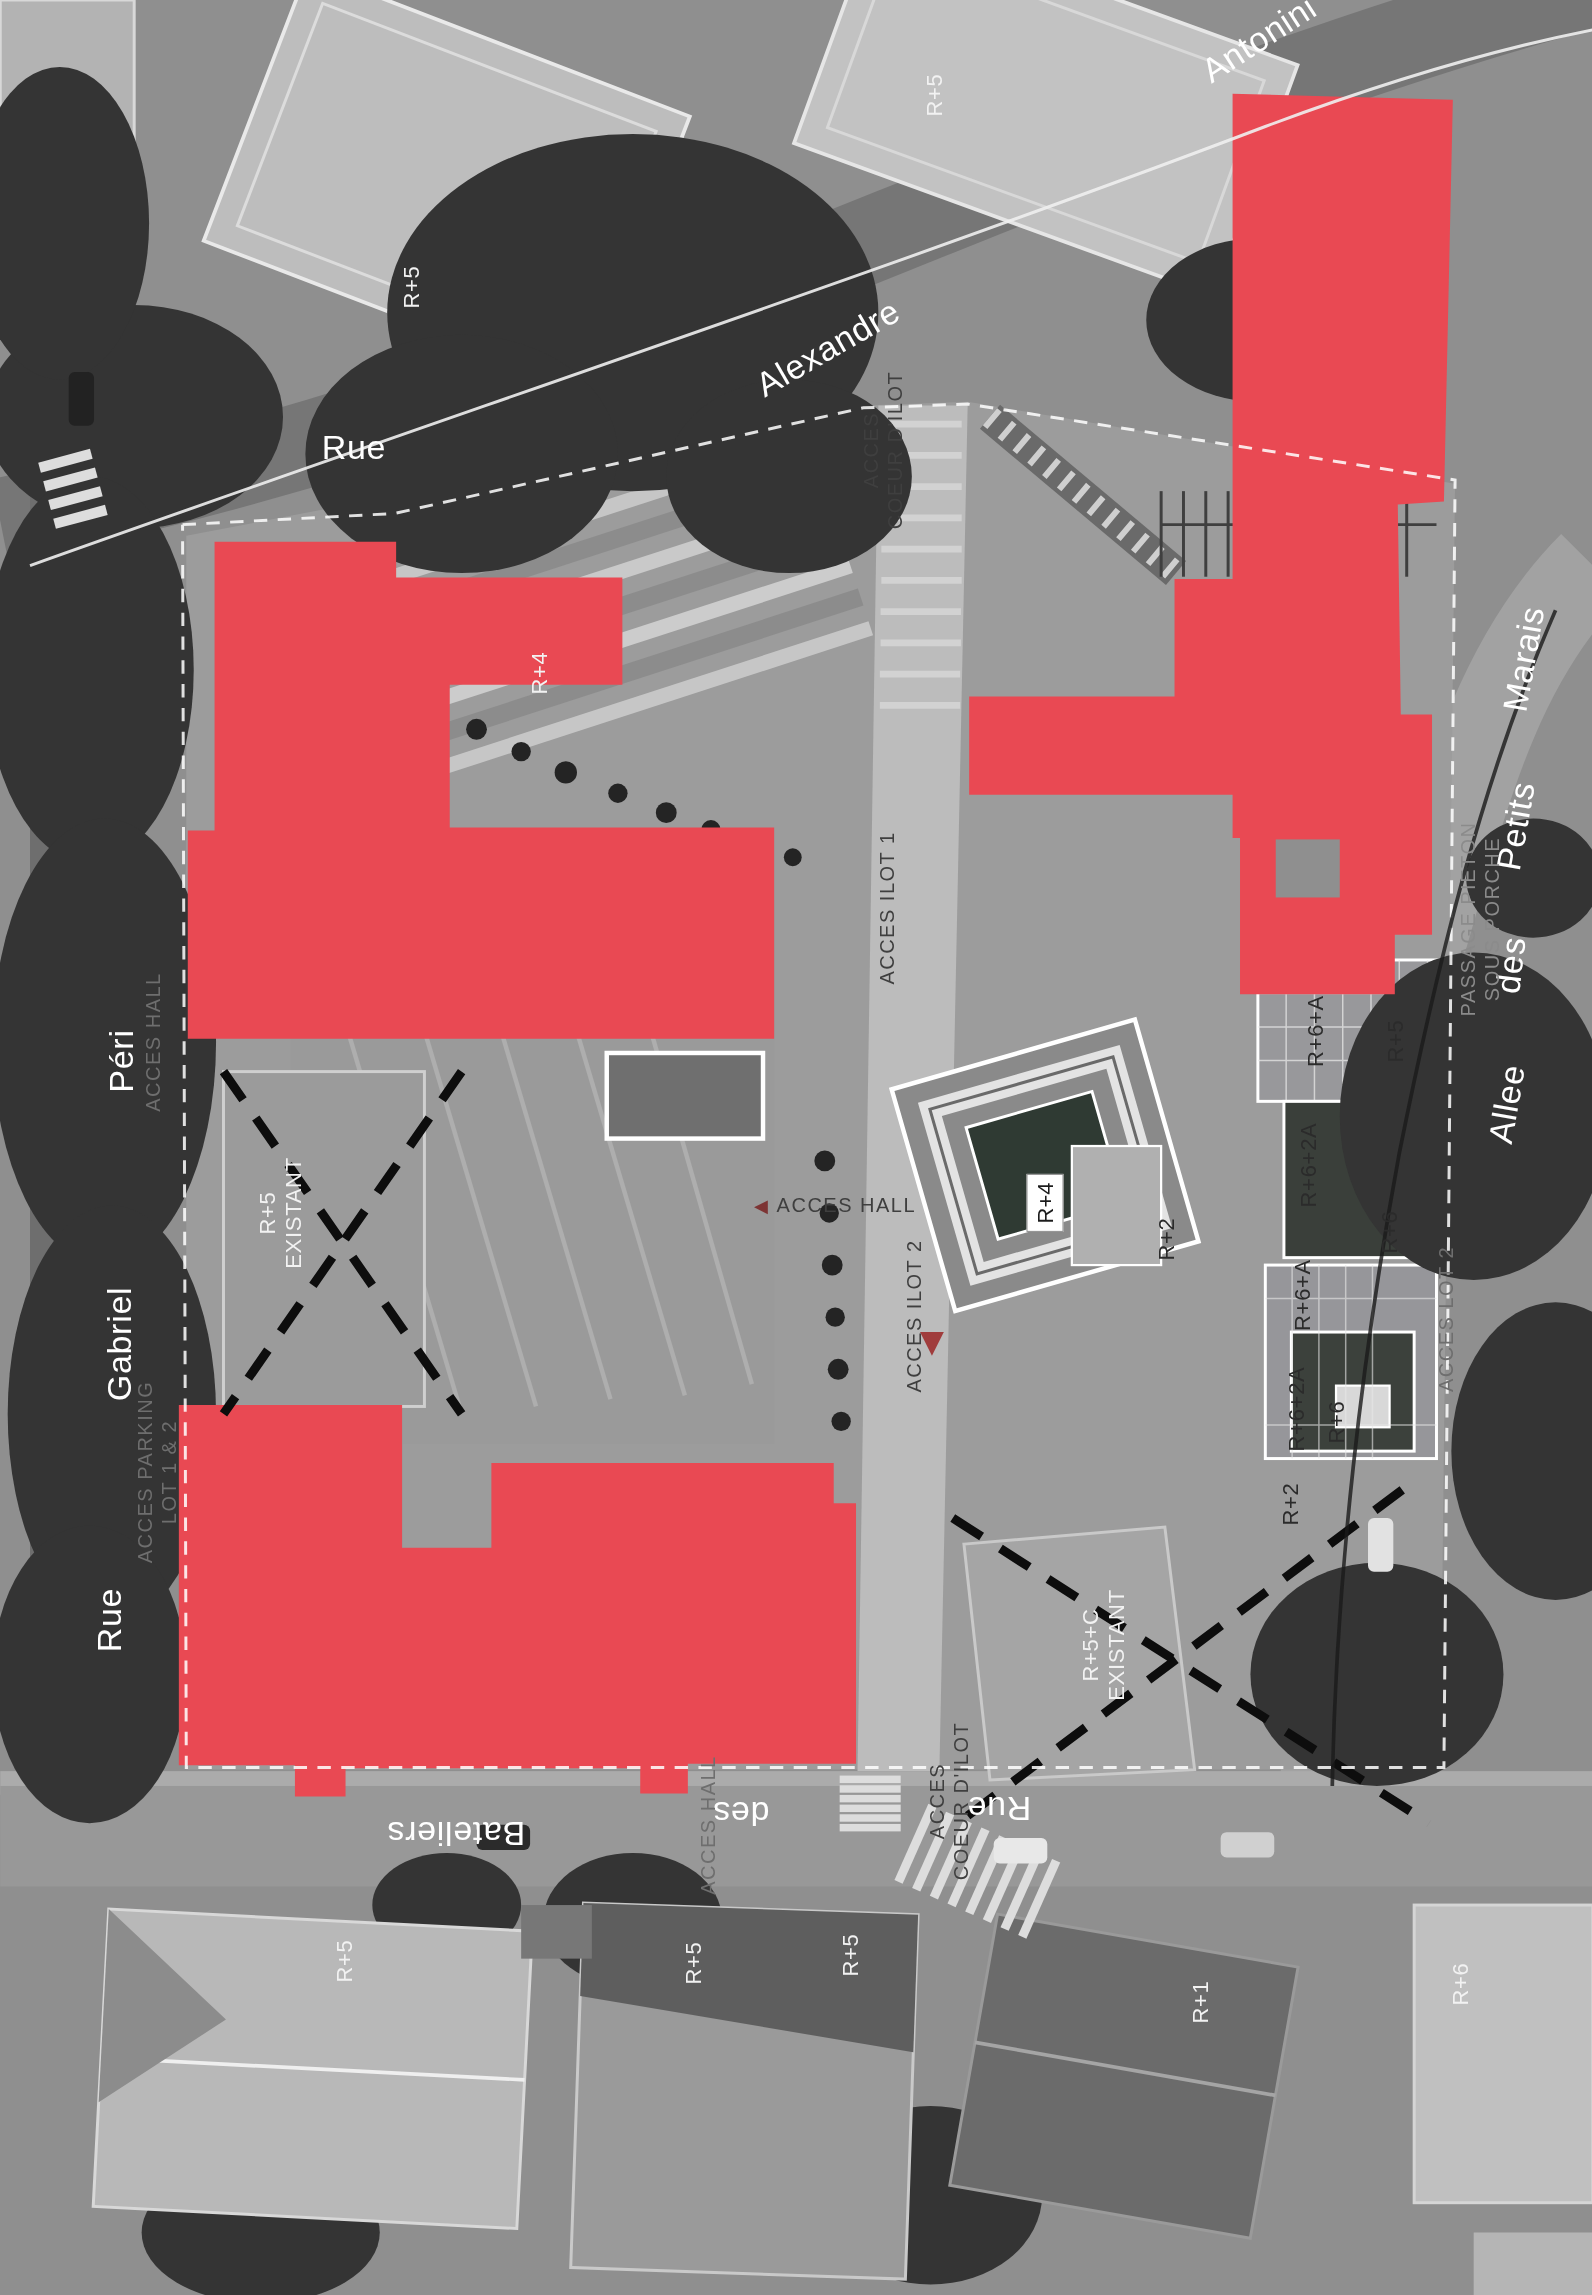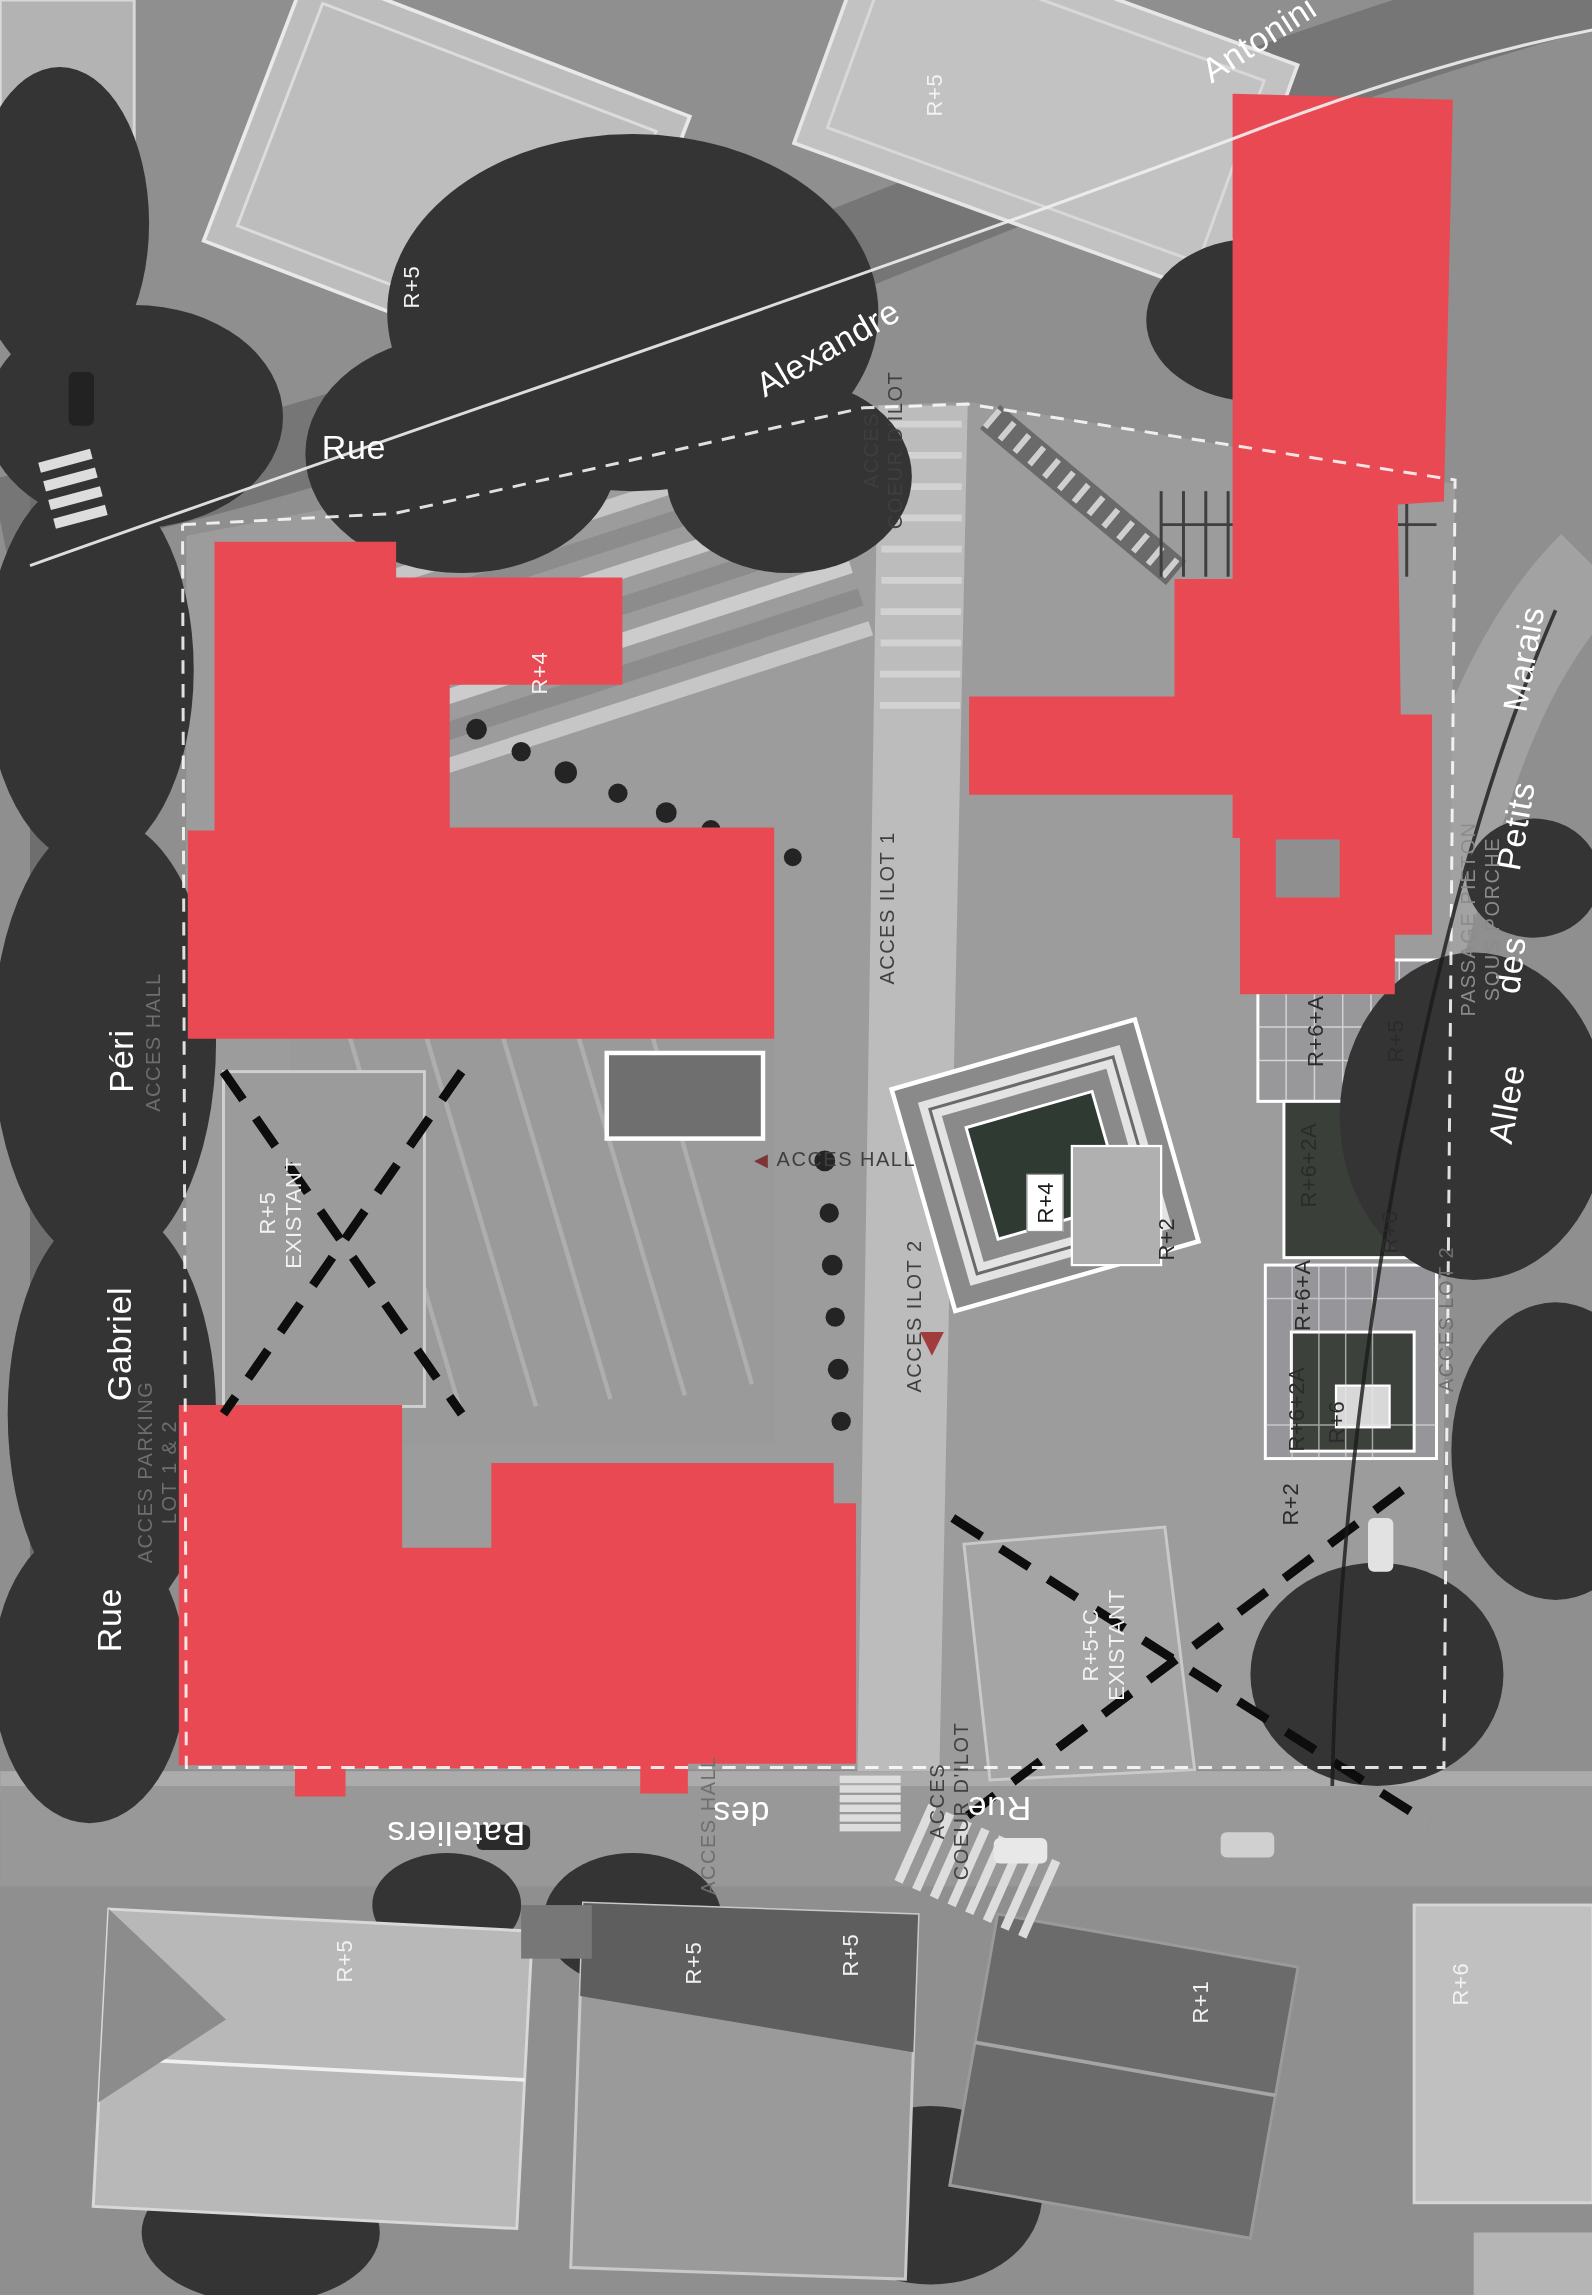--- a/index.html
+++ b/index.html
@@ -296,21 +296,21 @@
 <div class="lbl htd" style="left:1167px;top:1239px;transform:translate(-50%,-50%) rotate(-90deg)">R+2</div>
 <div class="lbl htd" style="left:1316px;top:1031px;transform:translate(-50%,-50%) rotate(-90deg)">R+6+A</div>
 <div class="lbl htd" style="left:1396px;top:1041px;transform:translate(-50%,-50%) rotate(-90deg)">R+5</div>
 <div class="lbl htd" style="left:1309px;top:1165px;transform:translate(-50%,-50%) rotate(-90deg)">R+6+2A</div>
 <div class="lbl htd" style="left:1390px;top:1232px;transform:translate(-50%,-50%) rotate(-90deg)">R+6</div>
 <div class="lbl htd" style="left:1303px;top:1295px;transform:translate(-50%,-50%) rotate(-90deg)">R+6+A</div>
 <div class="lbl htd" style="left:1297px;top:1409px;transform:translate(-50%,-50%) rotate(-90deg)">R+6+2A</div>
 <div class="lbl htd" style="left:1337px;top:1422px;transform:translate(-50%,-50%) rotate(-90deg)">R+6</div>
 <div class="lbl htd" style="left:1291px;top:1504px;transform:translate(-50%,-50%) rotate(-90deg)">R+2</div>
 
-<div class="lbl access" style="left:835px;top:1159px">
+<div class="lbl access" style="left:835px;top:1205px">
   <span class="arrow">◀</span><span>ACCES HALL</span>
 </div>
 <div class="lbl access" style="left:914px;top:1316px;transform:translate(-50%,-50%) rotate(-90deg)">ACCES ILOT 2</div>
 <div class="lbl access" style="left:887px;top:908px;transform:translate(-50%,-50%) rotate(-90deg)">ACCES ILOT 1</div>
 <div class="lbl access outline" style="left:1446px;top:1319px;transform:translate(-50%,-50%) rotate(-90deg)">ACCES LOT 2</div>
 <div class="lbl access two" style="left:883px;top:450px;transform:translate(-50%,-50%) rotate(-90deg)">
   <div>ACCES</div>
   <div>COEUR D'ILOT</div>
 </div>
 <div class="lbl access two" style="left:949px;top:1801px;transform:translate(-50%,-50%) rotate(-90deg)">

